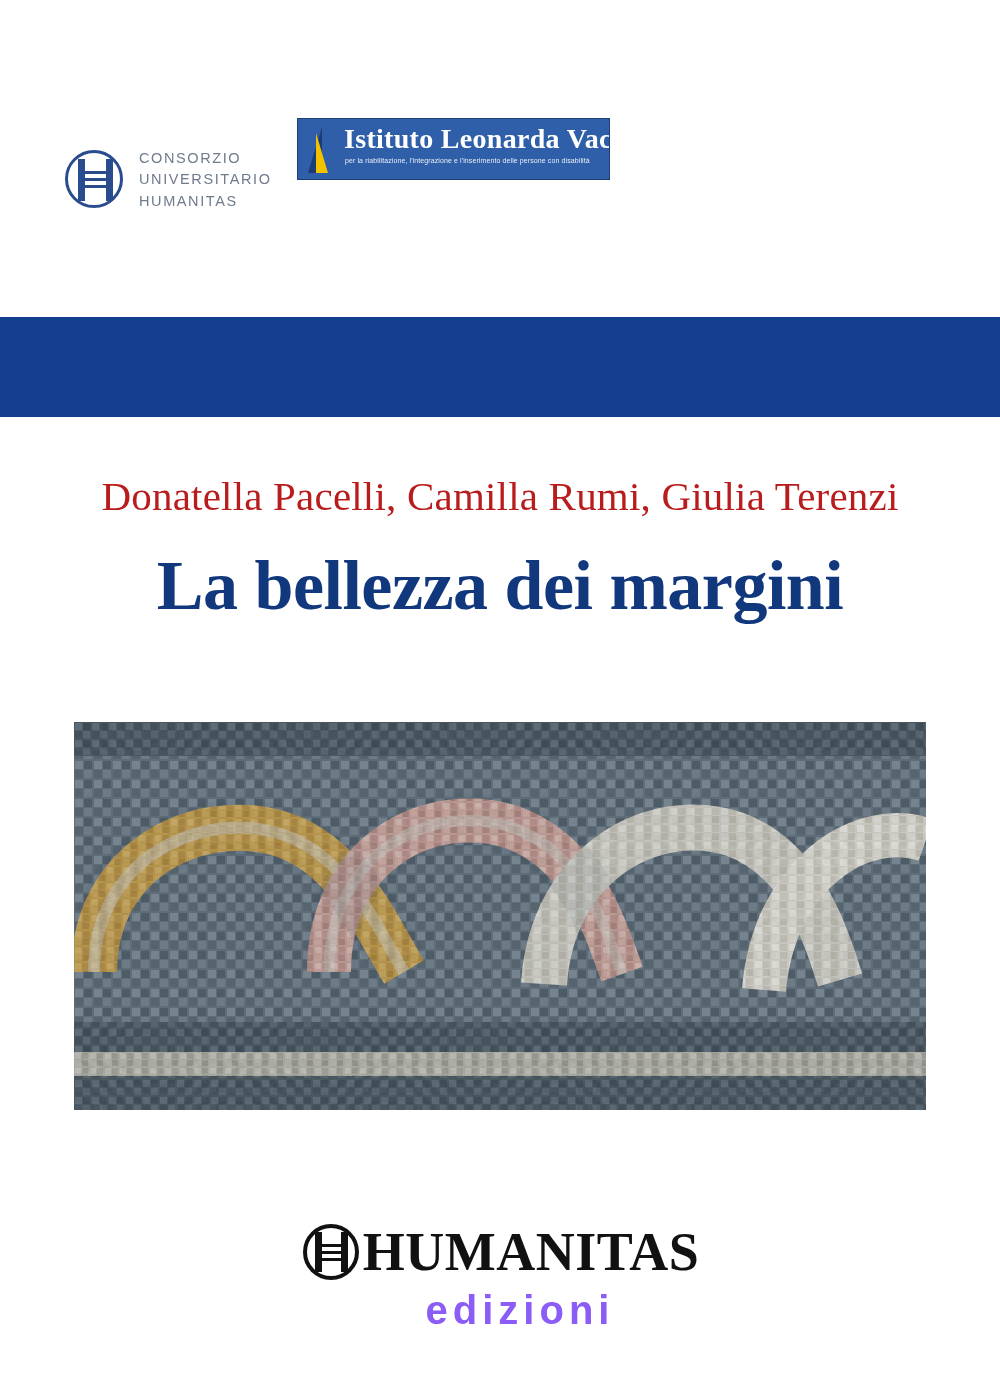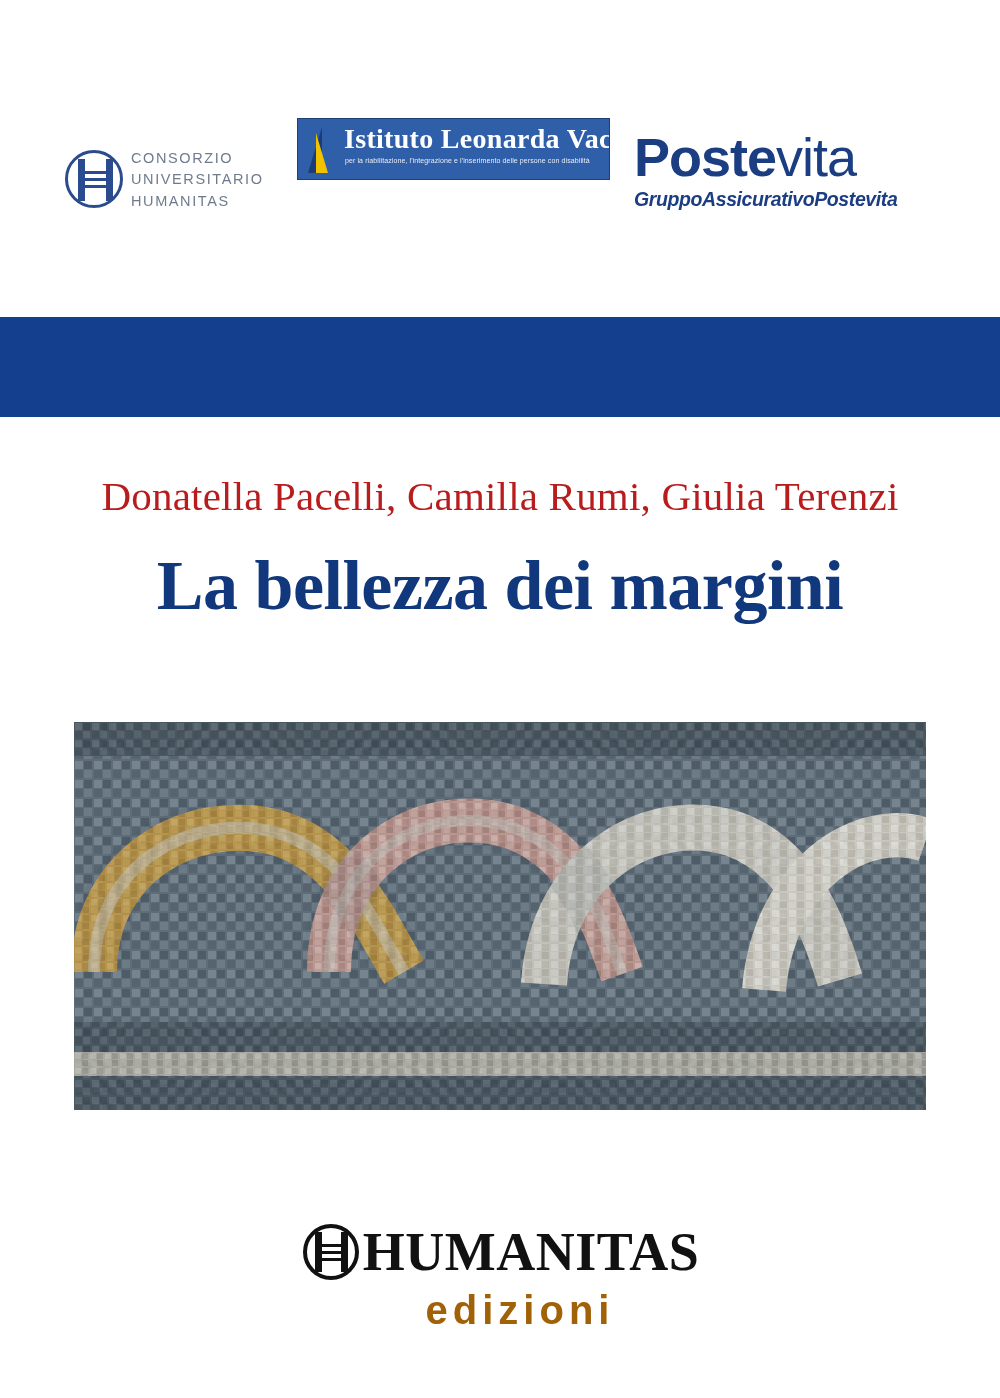--- a/index.html
+++ b/index.html
@@ -26,21 +26,21 @@
 
   
   .logo-cuh {
     position: absolute;
     left: 62px;
     top: 32px;
     width: 215px;
     height: 80px;
     display: flex;
     align-items: center;
-    gap: 3px;
+    gap: 11px;
   }
   .cuh-mark {
     width: 66px;
     height: 66px;
     position: relative;
     flex: 0 0 auto;
   }
   .cuh-mark .ring {
     position: absolute;
     left: 3px; top: 3px;
@@ -262,21 +262,21 @@
     font-weight: bold;
     font-size: 54px;
     color: #111111;
     letter-spacing: 0.5px;
     line-height: 56px;
   }
   .pub-sub {
     font-family: "Liberation Sans", sans-serif;
     font-weight: bold;
     font-size: 40px;
-    color: #a16207;
+    color: #8b5cf6;
     letter-spacing: 5px;
     margin-top: 6px;
     padding-left: 40px;
   }
 </style>
 </head>
 <body>
 
 <div class="logo-strip">
 
@@ -298,26 +298,20 @@
 
   <div class="logo-ilv">
     <div class="ilv-flame">
       <div class="fblue"></div>
       <div class="fyellow"></div>
     </div>
     <div class="ilv-title">Istituto Leonarda Vaccari</div>
     <div class="ilv-sub">per la riabilitazione, l'integrazione e l'inserimento delle persone con disabilità</div>
   </div>
 
-  <div class="logo-poste">
-    <div class="poste-main">
-      <span class="b">Poste</span><span class="l">vita</span>
-    </div>
-    <div class="poste-sub">GruppoAssicurativoPostevita</div>
-  </div>
 </div>
 
 <div class="blue-band"></div>
 
 <div class="authors">Donatella Pacelli, Camilla Rumi, Giulia Terenzi</div>
 <div class="book-title">La bellezza dei margini</div>
 
 <div class="cover-image">
   <svg width="852" height="388" viewBox="0 0 852 388" xmlns="http://www.w3.org/2000/svg" aria-hidden="true">
     <defs>

